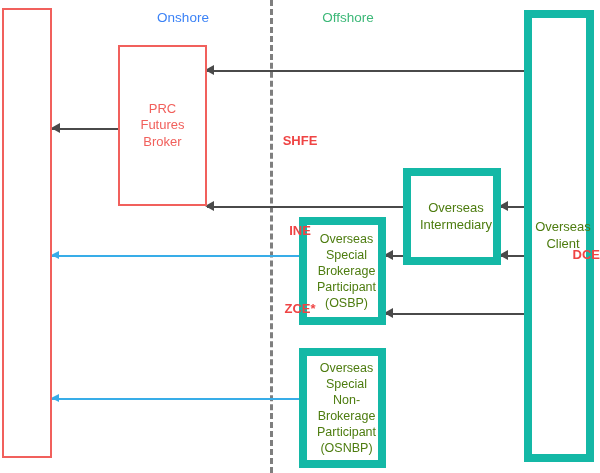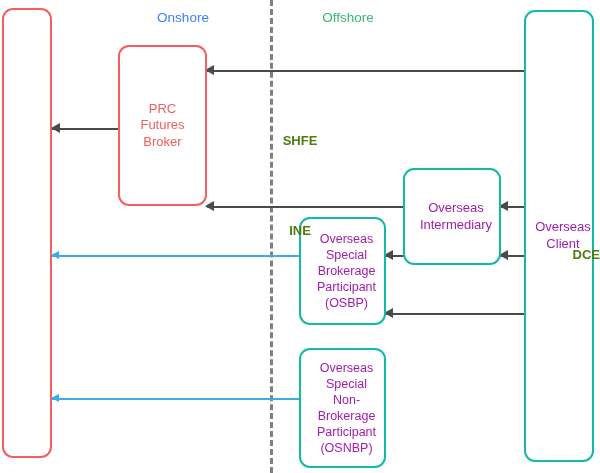--- a/index.html
+++ b/index.html
@@ -20,49 +20,48 @@
   .box {
     position: absolute;
     box-sizing: border-box;
     display: flex;
     align-items: center;
     justify-content: center;
     text-align: center;
     line-height: 1.28;
     background: #ffffff;
     z-index: 5;
-    border-radius: 11px;
   }
   .box-red {
     border: 2px solid #f1605c;
     color: #f1605c;
   }
   .box-green {
-    border: 2px solid #14b8a6;
-    color: #a21caf;
+    border: 8px solid #14b8a6;
+    color: #4d7c0f;
     padding-left: 8px;
   }
 
   
   #exchange-box {
     left: 2px;
     top: 8px;
     width: 50px;
     height: 450px;
     display: block;
     padding: 0;
   }
   .exchange-label {
     position: absolute;
     left: 0;
     width: 100%;
     text-align: center;
     font-size: 13px;
     font-weight: bold;
-    color: #4d7c0f;
+    color: #ef4444;
     z-index: 6;
   }
 
   
   .zone-label {
     position: absolute;
     font-size: 13.5px;
     z-index: 6;
     white-space: nowrap;
   }
@@ -132,20 +131,21 @@
 
   <div class="zone-label" id="zone-onshore">Onshore</div>
   <div class="zone-label" id="zone-offshore">Offshore</div>
 
   <div id="divider"></div>
 
   <div class="box box-red" id="exchange-box"></div>
   <div class="exchange-label" style="top:133px;">SHFE</div>
   <div class="exchange-label" style="top:187px;margin-top:36px;">INE</div>
   <div class="exchange-label" style="top:247px;text-align:right;">DCE</div>
+  <div class="exchange-label" style="top:301px;">ZCE*</div>
 
   <div class="box box-red" id="prc-broker-box" style="white-space: pre-line;">PRC
 Futures
 Broker</div>
 
   <div class="box box-green" id="overseas-intermediary-box" style="white-space: pre-line;">Overseas
 Intermediary</div>
 
   <div class="box box-green" id="osbp-box" style="white-space: pre-line;">Overseas
 Special

